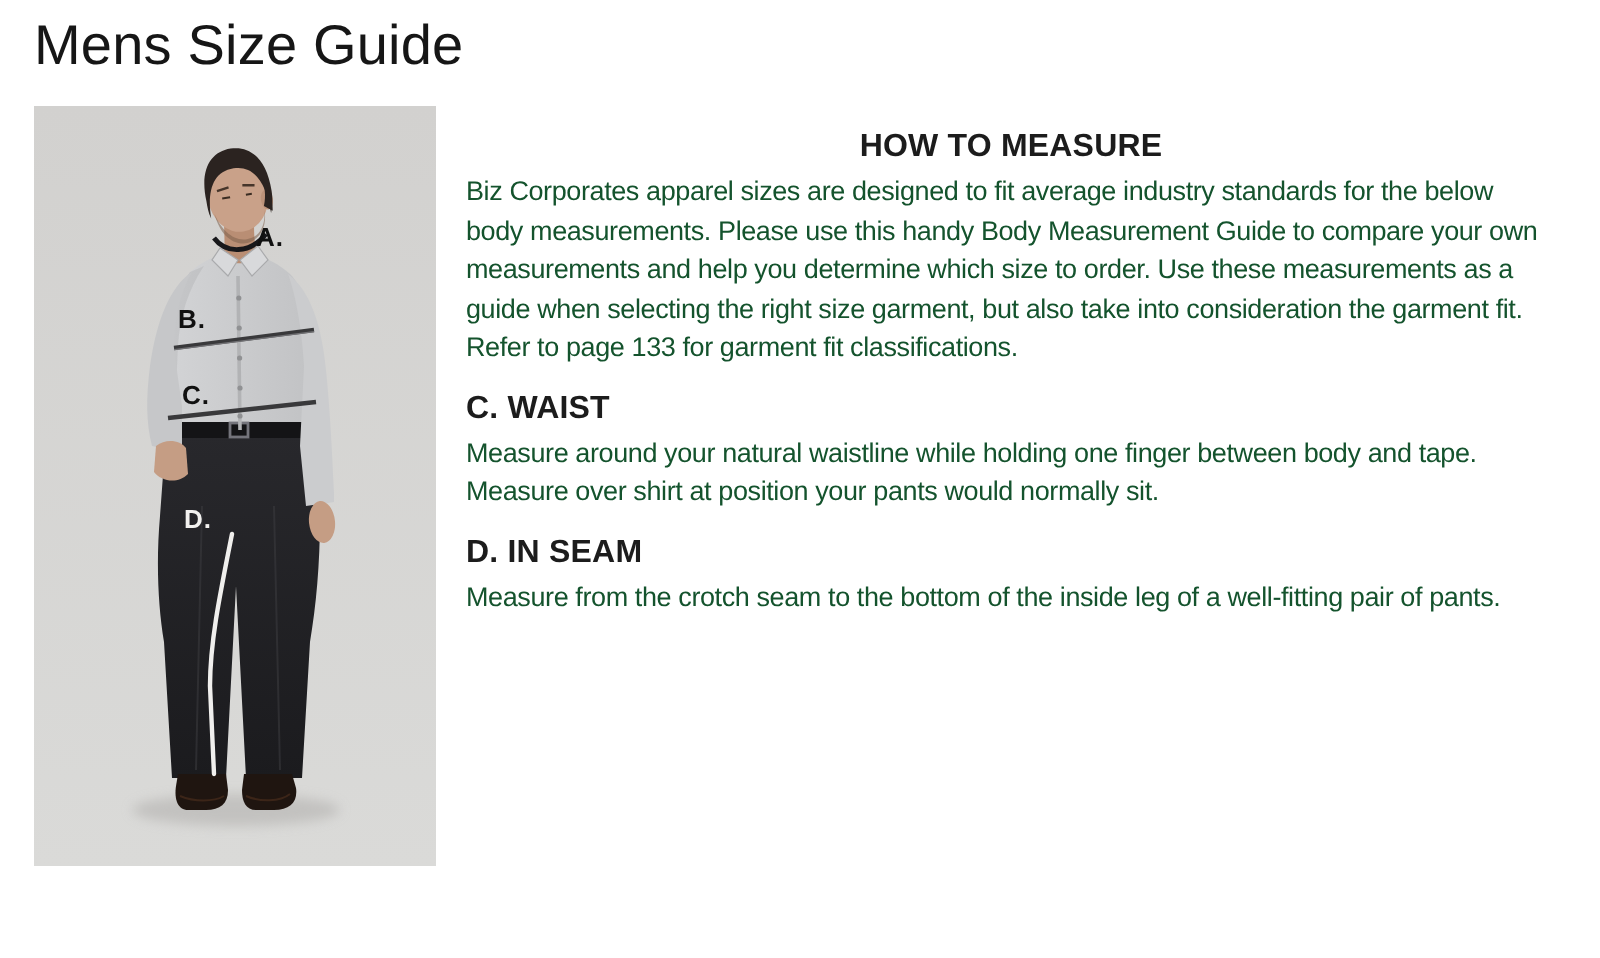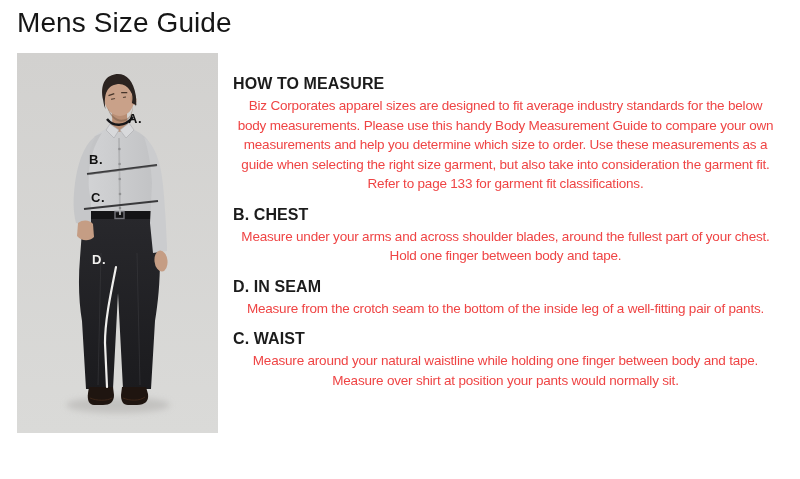--- a/index.html
+++ b/index.html
@@ -23,25 +23,24 @@
   .photo {
     width: 201px; height: 380px; flex: none;
     background: #d6d5d3; overflow: hidden;
   }
   .photo svg { display: block; }
   .copy { width: 545px; padding-top: 11px; }
   .copy h2 {
     font-size: 16px; font-weight: 600; color: #1c1c1c;
     line-height: 19px; margin: 11px 0 3px; letter-spacing: 0.1px;
   }
-  .copy section:first-child h2 { margin-top: 10px; }
+  .copy section:first-child h2 { margin-top: 0; text-align: center; }
   .copy p {
-    font-size: 13.5px; line-height: 19.5px; color: #ef4444;
+    font-size: 13.5px; line-height: 19.5px; color: #14532d;
     letter-spacing: -0.2px;
-    text-align: center;
   }
   .svg-label {
     font-family: "Liberation Sans", sans-serif;
     font-weight: 700; font-size: 13px; letter-spacing: 0.5px;
   }
 </style>
 </head>
 <body>
 
 <div class="page">
@@ -133,27 +132,23 @@
     </div>
 
     <div class="copy">
       <section>
         <h2>HOW TO MEASURE</h2>
         <p>Biz Corporates apparel sizes are designed to fit average industry standards for the below body measurements. Please use this handy Body Measurement Guide to compare your own measurements and help you determine which size to order. Use these measurements as a guide when selecting the right size garment, but also take into consideration the garment fit. Refer to page 133 for garment fit classifications.</p>
       </section>
       <section>
       </section>
       <section>
-        <h2>B. CHEST</h2>
-        <p>Measure under your arms and across shoulder blades, around the fullest part of your chest. Hold one finger between body and tape.</p>
+        <h2>C. WAIST</h2>
+        <p>Measure around your natural waistline while holding one finger between body and tape. Measure over shirt at position your pants would normally sit.</p>
       </section>
       <section>
         <h2>D. IN SEAM</h2>
         <p>Measure from the crotch seam to the bottom of the inside leg of a well-fitting pair of pants.</p>
-      </section>
-      <section>
-        <h2>C. WAIST</h2>
-        <p>Measure around your natural waistline while holding one finger between body and tape. Measure over shirt at position your pants would normally sit.</p>
       </section>
     </div>
 
   </div>
 </div>
 
 </body></html>

